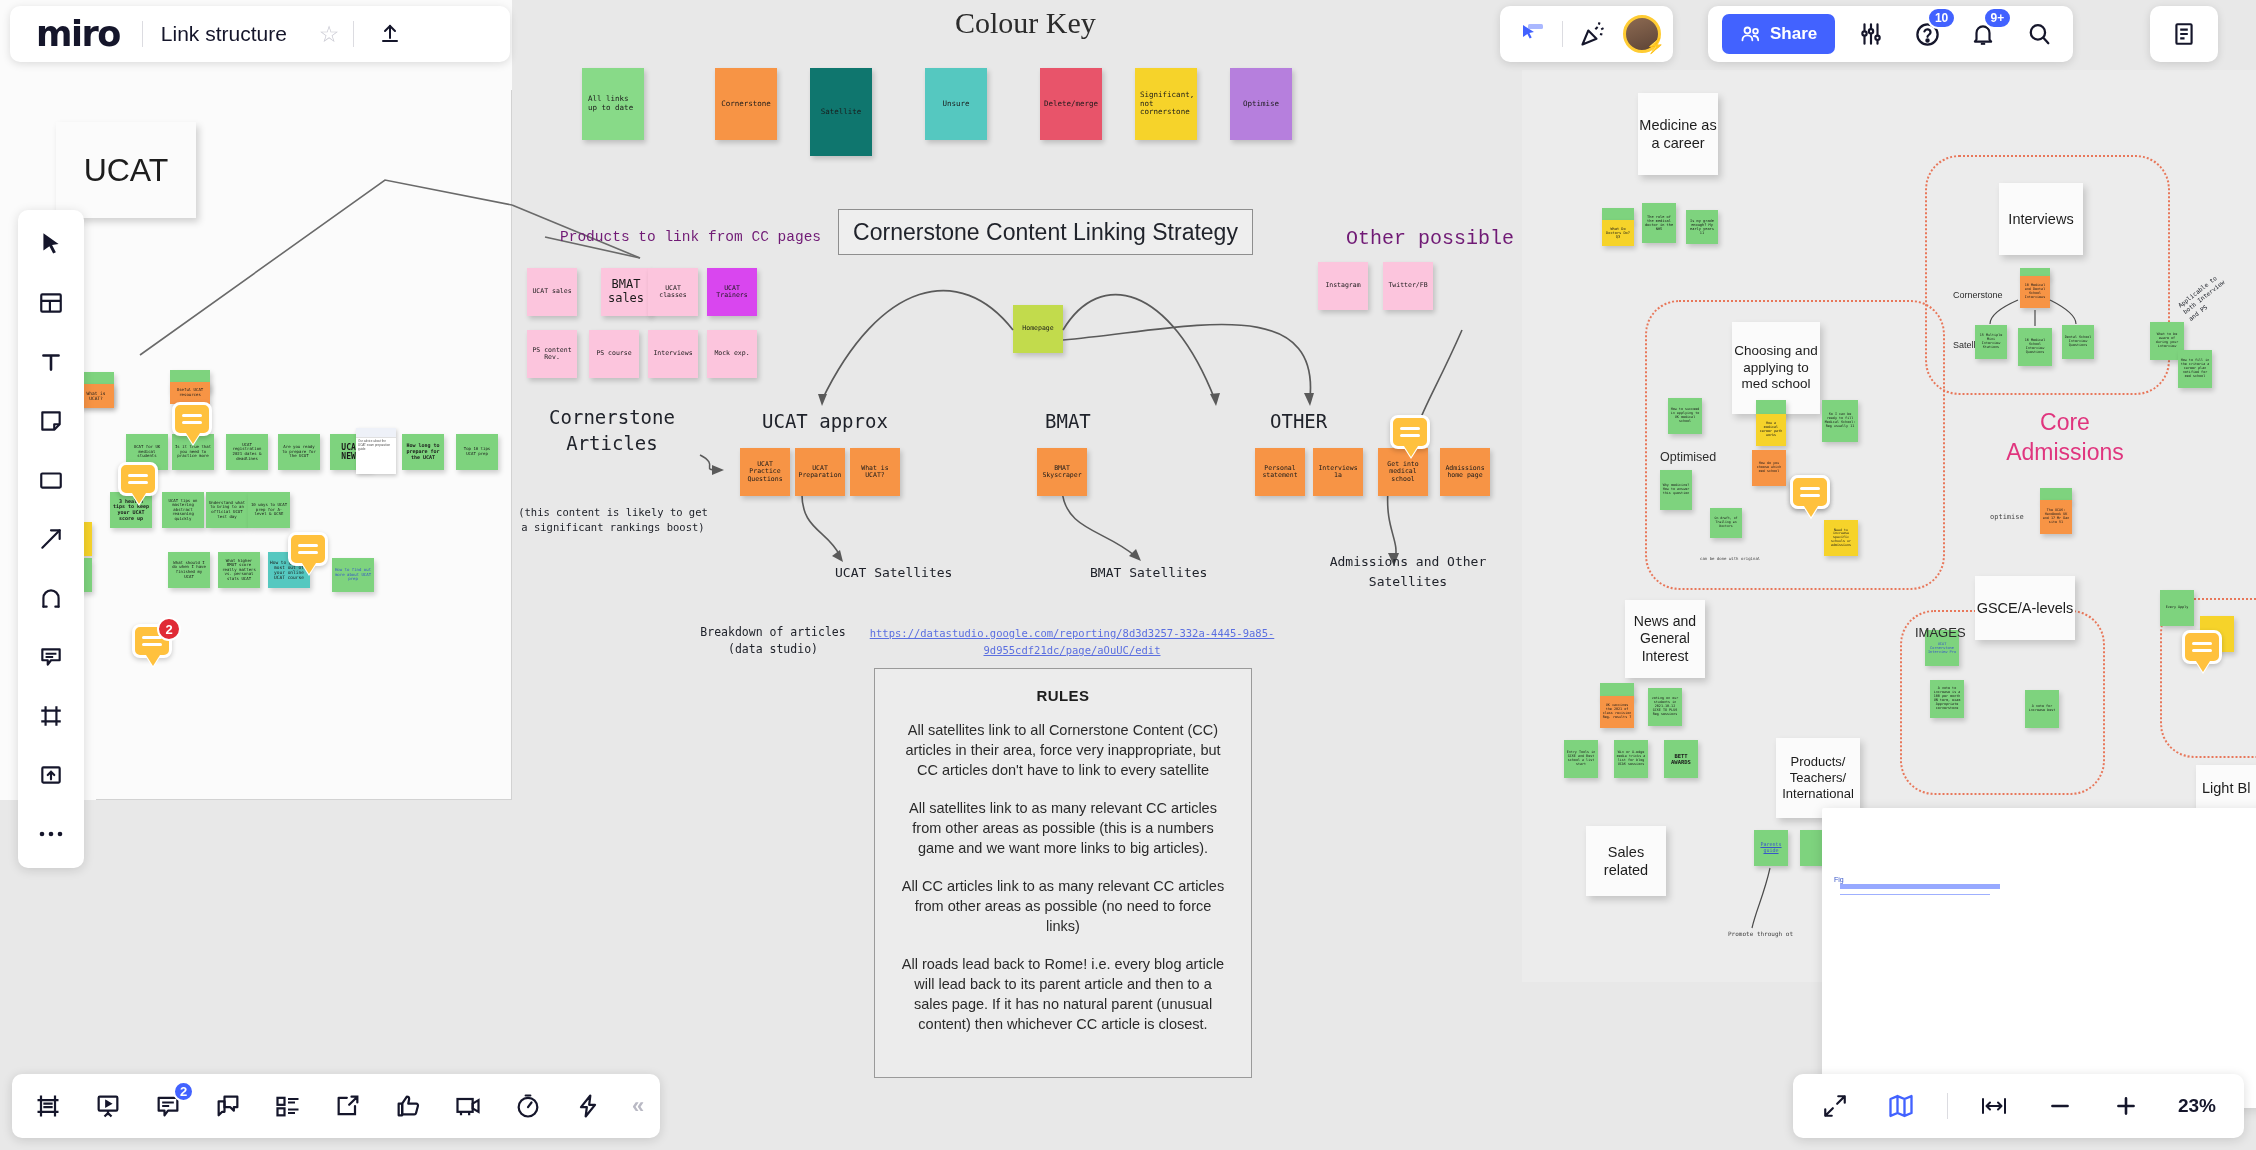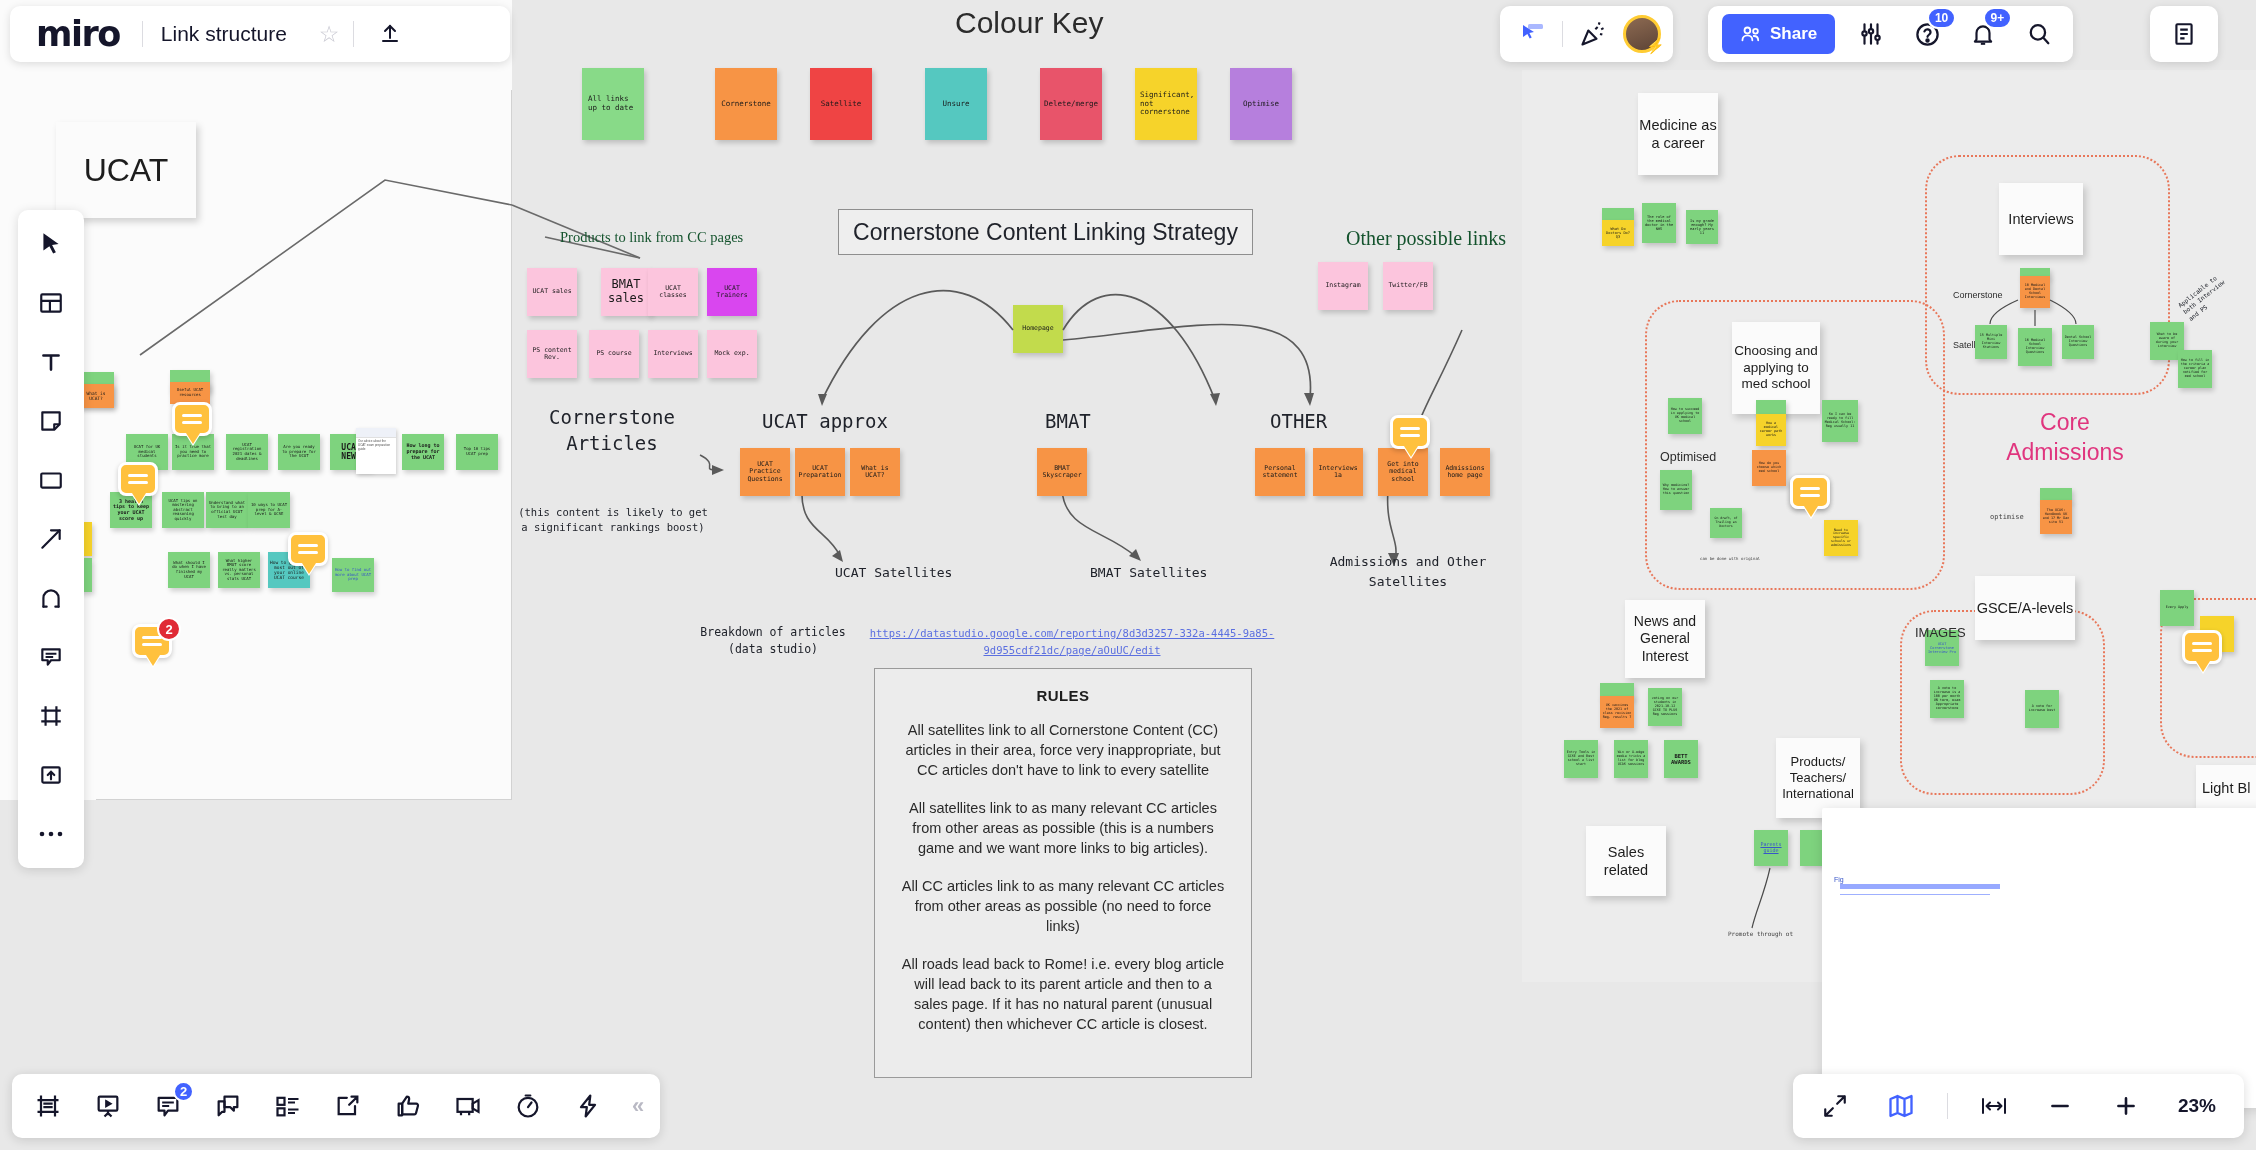--- a/index.html
+++ b/index.html
@@ -27,21 +27,21 @@
     position: absolute;
     background: #fbfbfb;
     box-shadow: 3px 4px 7px rgba(0,0,0,.17);
     display: flex; align-items: center; justify-content: center;
     text-align: center;
     font-family: "Liberation Sans", sans-serif;
     color: #1d1d1d;
     line-height: 1.25;
   }
   .cap { position: absolute; font-family: "DejaVu Sans Mono", monospace; color: #20232b; }
-  .lbl { position: absolute; font-family: Liberation Serif, serif; color: #14532d; }
+  .lbl { position: absolute; font-family: Liberation Mono, monospace; color: #701a75; }
 
   
   .white-panel { position: absolute; background: #fff; }
 
   
   .topbar {
     position: absolute; left: 10px; top: 6px; width: 500px; height: 56px;
     background: #fff; border-radius: 10px;
     box-shadow: 0 2px 9px rgba(0,0,0,.13);
     display: flex; align-items: center; z-index: 40;
@@ -167,21 +167,21 @@
     border: 1px solid #9a9a9a; background: rgba(255,255,255,.18);
     padding: 18px 22px; text-align: center;
   }
   .rules-title { font-size: 15px; font-weight: 700; color: #1d1d1d; margin-bottom: 16px; letter-spacing: .4px;}
   .rules-p { font-size: 14.5px; color: #2a2a2a; line-height: 1.38; margin-bottom: 18px; }
 
   .url-link { color: #5b6fe0; text-decoration: underline; font-family: "DejaVu Sans Mono", monospace; font-size: 10.5px; }
 
   .colour-key-title {
     position: absolute; left: 955px; top: 6px; font-size: 30px; color: #2b2b2b;
-    font-family: Liberation Sans, sans-serif;
+    font-family: Liberation Serif, serif;
   }
   svg { display: block; }
   .conn { position: absolute; left: 0; top: 0; width: 2256px; height: 1150px; pointer-events: none; }
 </style>
 </head>
 <body>
 
 <div class="canvas">
 
   <div class="white-panel" style="left:0;top:0;width:512px;height:800px;background:#fbfbfb;"></div>
@@ -246,21 +246,21 @@
   <div class="sticky" style="left:76px;top:522px;width:16px;height:34px;background:#f6d32a;"></div>
   <div class="sticky" style="left:76px;top:558px;width:16px;height:34px;background:#7ed37e;"></div>
 
   <div class="colour-key-title">Colour Key</div>
   <div class="sticky" style="left:582px;top:68px;width:62px;height:72px;background:#88da88;font-size:7.5px;justify-content:flex-start;padding-left:6px;text-align:left;">
     <span>All links up to date</span>
   </div>
   <div class="sticky" style="left:715px;top:68px;width:62px;height:72px;background:#f79445;font-size:7.5px;">
     <span>Cornerstone</span>
   </div>
-  <div class="sticky" style="left:810px;top:68px;width:62px;height:72px;background:#ef4444;font-size:7.5px;">
+  <div class="sticky" style="left:810px;top:68px;width:62px;height:88px;background:#0f766e;font-size:7.5px;">
     <span>Satellite</span>
   </div>
   <div class="sticky" style="left:925px;top:68px;width:62px;height:72px;background:#55c8c0;font-size:7.5px;">
     <span>Unsure</span>
   </div>
   <div class="sticky" style="left:1040px;top:68px;width:62px;height:72px;background:#e8546a;font-size:7.5px;">
     <span>Delete/merge</span>
   </div>
   <div class="sticky" style="left:1135px;top:68px;width:62px;height:72px;background:#f6d32a;font-size:7.5px;justify-content:flex-start;padding-left:5px;text-align:left;">
     <span>Significant, not cornerstone</span>

